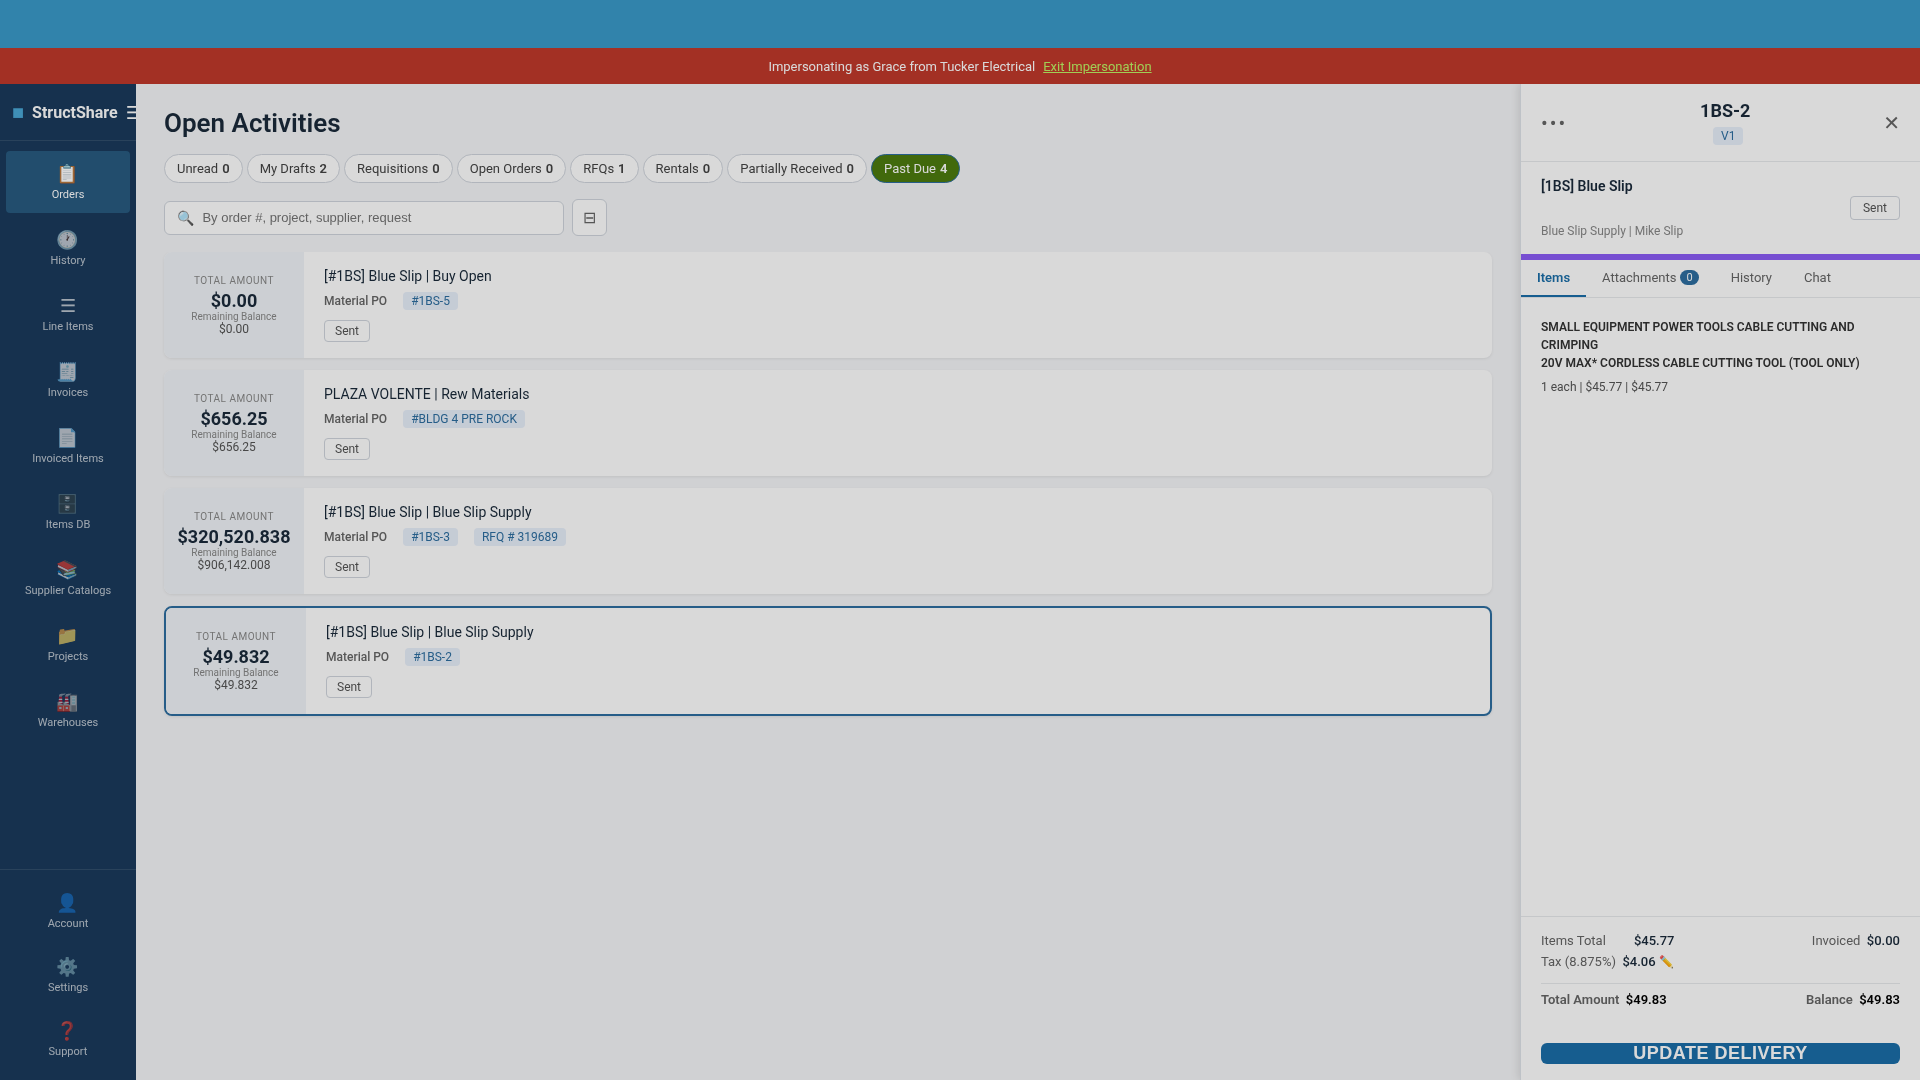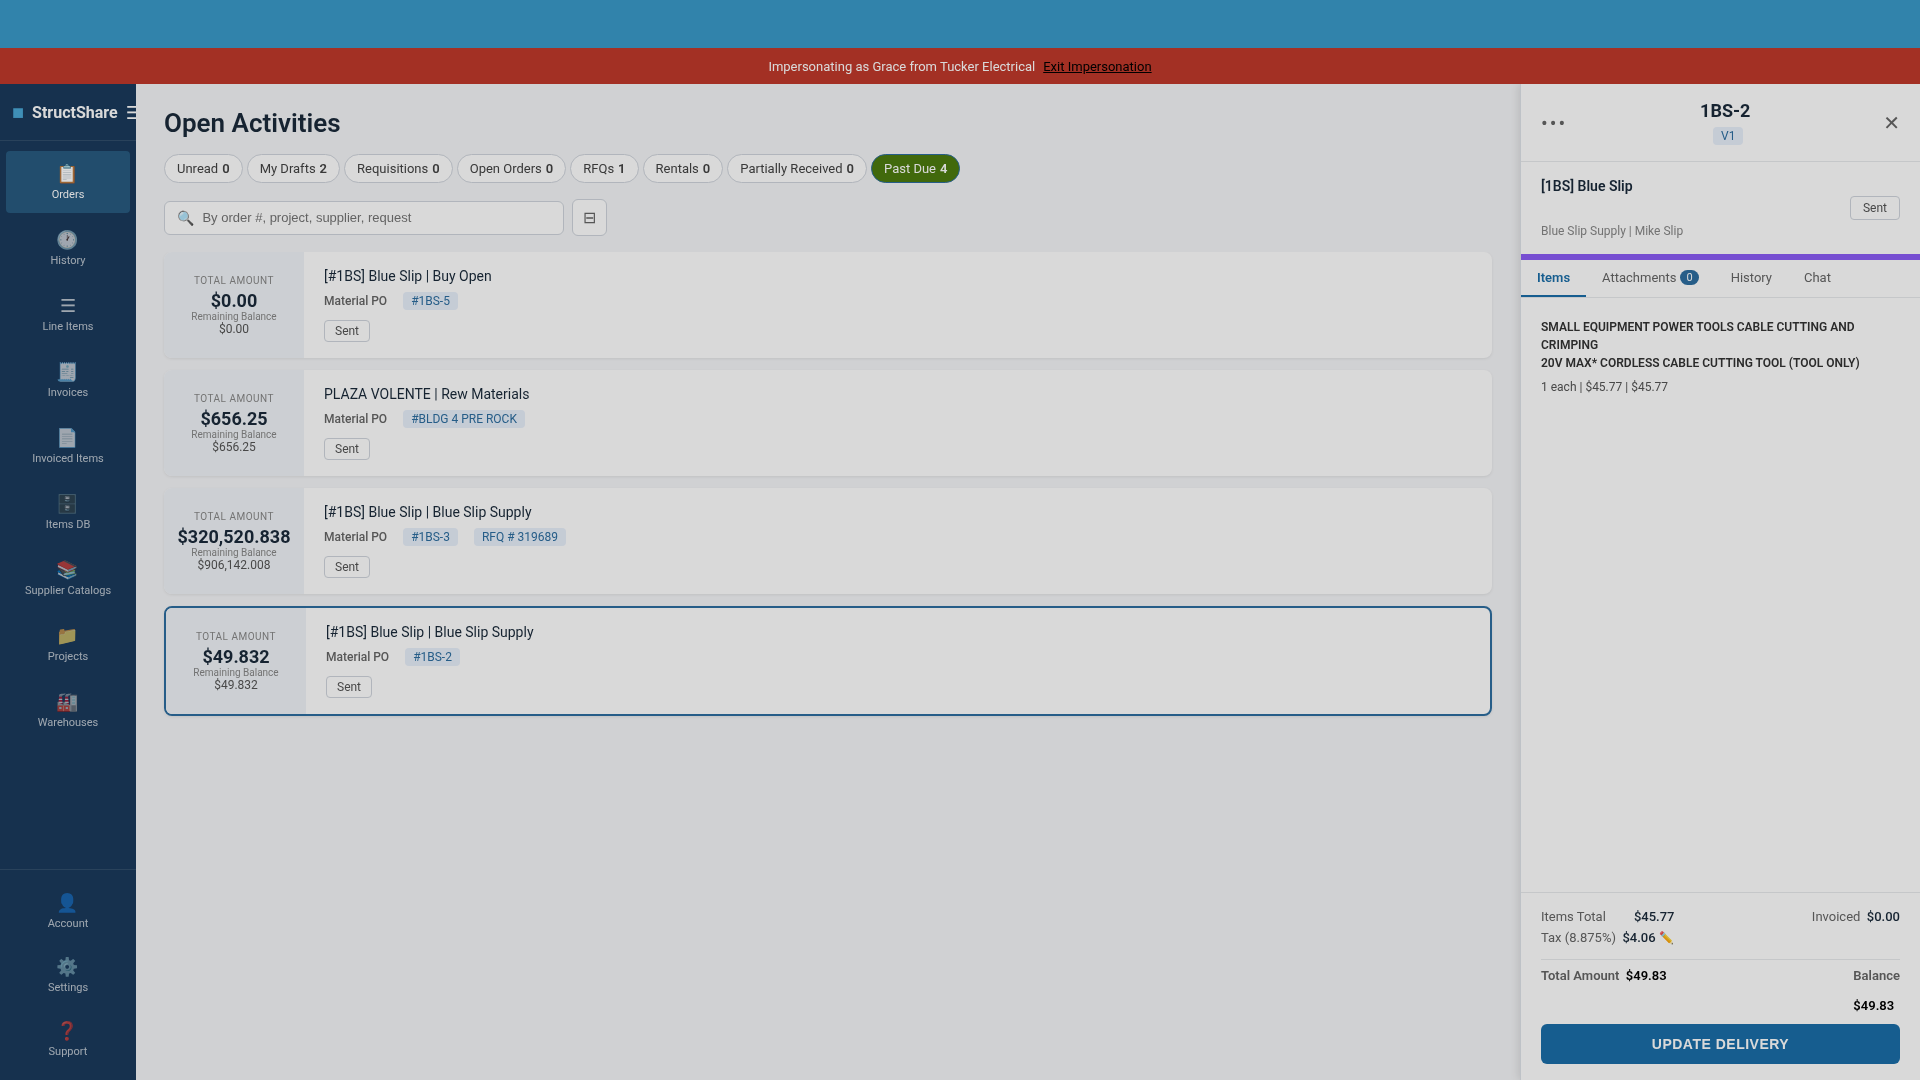--- a/index.html
+++ b/index.html
@@ -1,20 +1,20 @@
 <!DOCTYPE html>
 <html><head>
   <meta charset="utf-8">
   <style>
     * { box-sizing: border-box; margin: 0; padding: 0; }
     body { font-family: -apple-system, BlinkMacSystemFont, 'Segoe UI', Roboto, sans-serif; background: #4aa8d8; display: flex; flex-direction: column; height: 1080px; overflow: hidden; }
 
     .top-bar { background: #3a9bc9; height: 48px; display: flex; align-items: center; justify-content: center; flex-shrink: 0; }
     .impersonation-banner { background: #c0392b; color: white; text-align: left; padding: 0 16px; font-size: 13px; height: 36px; display: flex; align-items: center; justify-content: center; gap: 8px; flex-shrink: 0; }
-    .impersonation-link { color: #000000; text-decoration: underline; cursor: pointer; }
+    .impersonation-link { color: #bef264; text-decoration: underline; cursor: pointer; }
 
     .app-body { display: flex; flex: 1; overflow: hidden; }
 
     
     .sidebar { width: 136px; background: #1a3a5c; color: white; display: flex; flex-direction: column; flex-shrink: 0; }
     .sidebar-logo { display: flex; align-items: center; gap: 8px; padding: 16px 12px; border-bottom: 1px solid rgba(255,255,255,0.1); }
     .sidebar-logo-text { color: white; font-size: 16px; font-weight: 700; }
     .sidebar-hamburger { margin-left: auto; cursor: pointer; font-size: 18px; }
     .sidebar-nav { display: flex; flex-direction: column; flex: 1; padding: 8px 0; }
     .sidebar-item { display: flex; flex-direction: column; align-items: center; padding: 12px 8px; cursor: pointer; font-size: 11px; color: rgba(255,255,255,0.7); gap: 4px; border-radius: 4px; margin: 2px 6px; }
@@ -76,21 +76,21 @@
     .item-description { font-size: 12px; color: #333; font-weight: 600; text-transform: uppercase; line-height: 1.5; margin-bottom: 8px; }
     .item-detail { font-size: 12px; color: #555; }
 
     .panel-footer { border-top: 1px solid #e8eaed; padding: 16px 20px; }
     .footer-row { display: flex; justify-content: space-between; margin-bottom: 6px; font-size: 13px; }
     .footer-label { color: #666; }
     .footer-value { color: #1a2a3a; font-weight: 500; display: flex; align-items: center; gap: 4px; }
     .edit-icon { color: #888; cursor: pointer; font-size: 12px; }
     .footer-total-row { display: flex; justify-content: space-between; margin-bottom: 4px; font-size: 13px; font-weight: 600; }
     .footer-divider { border: none; border-top: 1px solid #e8eaed; margin: 8px 0; }
-    .update-btn { display: block; width: 100%; margin-top: 7px; padding: 12px; background: #1a6ea8; color: white; border: none; border-radius: 6px; font-size: 14px; font-weight: 600; cursor: pointer; text-align: center; letter-spacing: 0.5px; }
+    .update-btn { display: block; width: 100%; margin-top: 32px; padding: 0; background: #1a6ea8; color: white; border: none; border-radius: 6px; font-size: 18px; font-weight: 600; cursor: pointer; text-align: center; letter-spacing: 0.5px; }
 
     .overlay { position: fixed; top: 0; left: 0; right: 0; bottom: 0; background: rgba(0,0,0,0.15); z-index: 5; pointer-events: none; }
   </style>
 </head>
 <body>
 
 <div class="overlay"></div>
 
 <div class="top-bar"></div>
 
@@ -366,21 +366,21 @@
           </div>
         </div>
       </div>
       <hr class="footer-divider">
       <div style="display:flex; justify-content:space-between;">
         <div class="footer-total-row">
           <span class="footer-label">Total Amount</span>
           &nbsp;&nbsp;
           <span>$49.83</span>
         </div>
-        <div class="footer-total-row" style="margin-left:40px;flex-direction:column;">
+        <div class="footer-total-row" style="margin-left:40px;">
           <span class="footer-label">Balance</span>
           &nbsp;&nbsp;
           <span>$49.83</span>
         </div>
       </div>
       <button class="update-btn">UPDATE DELIVERY</button>
     </div>
   </div>
 </div>
 

